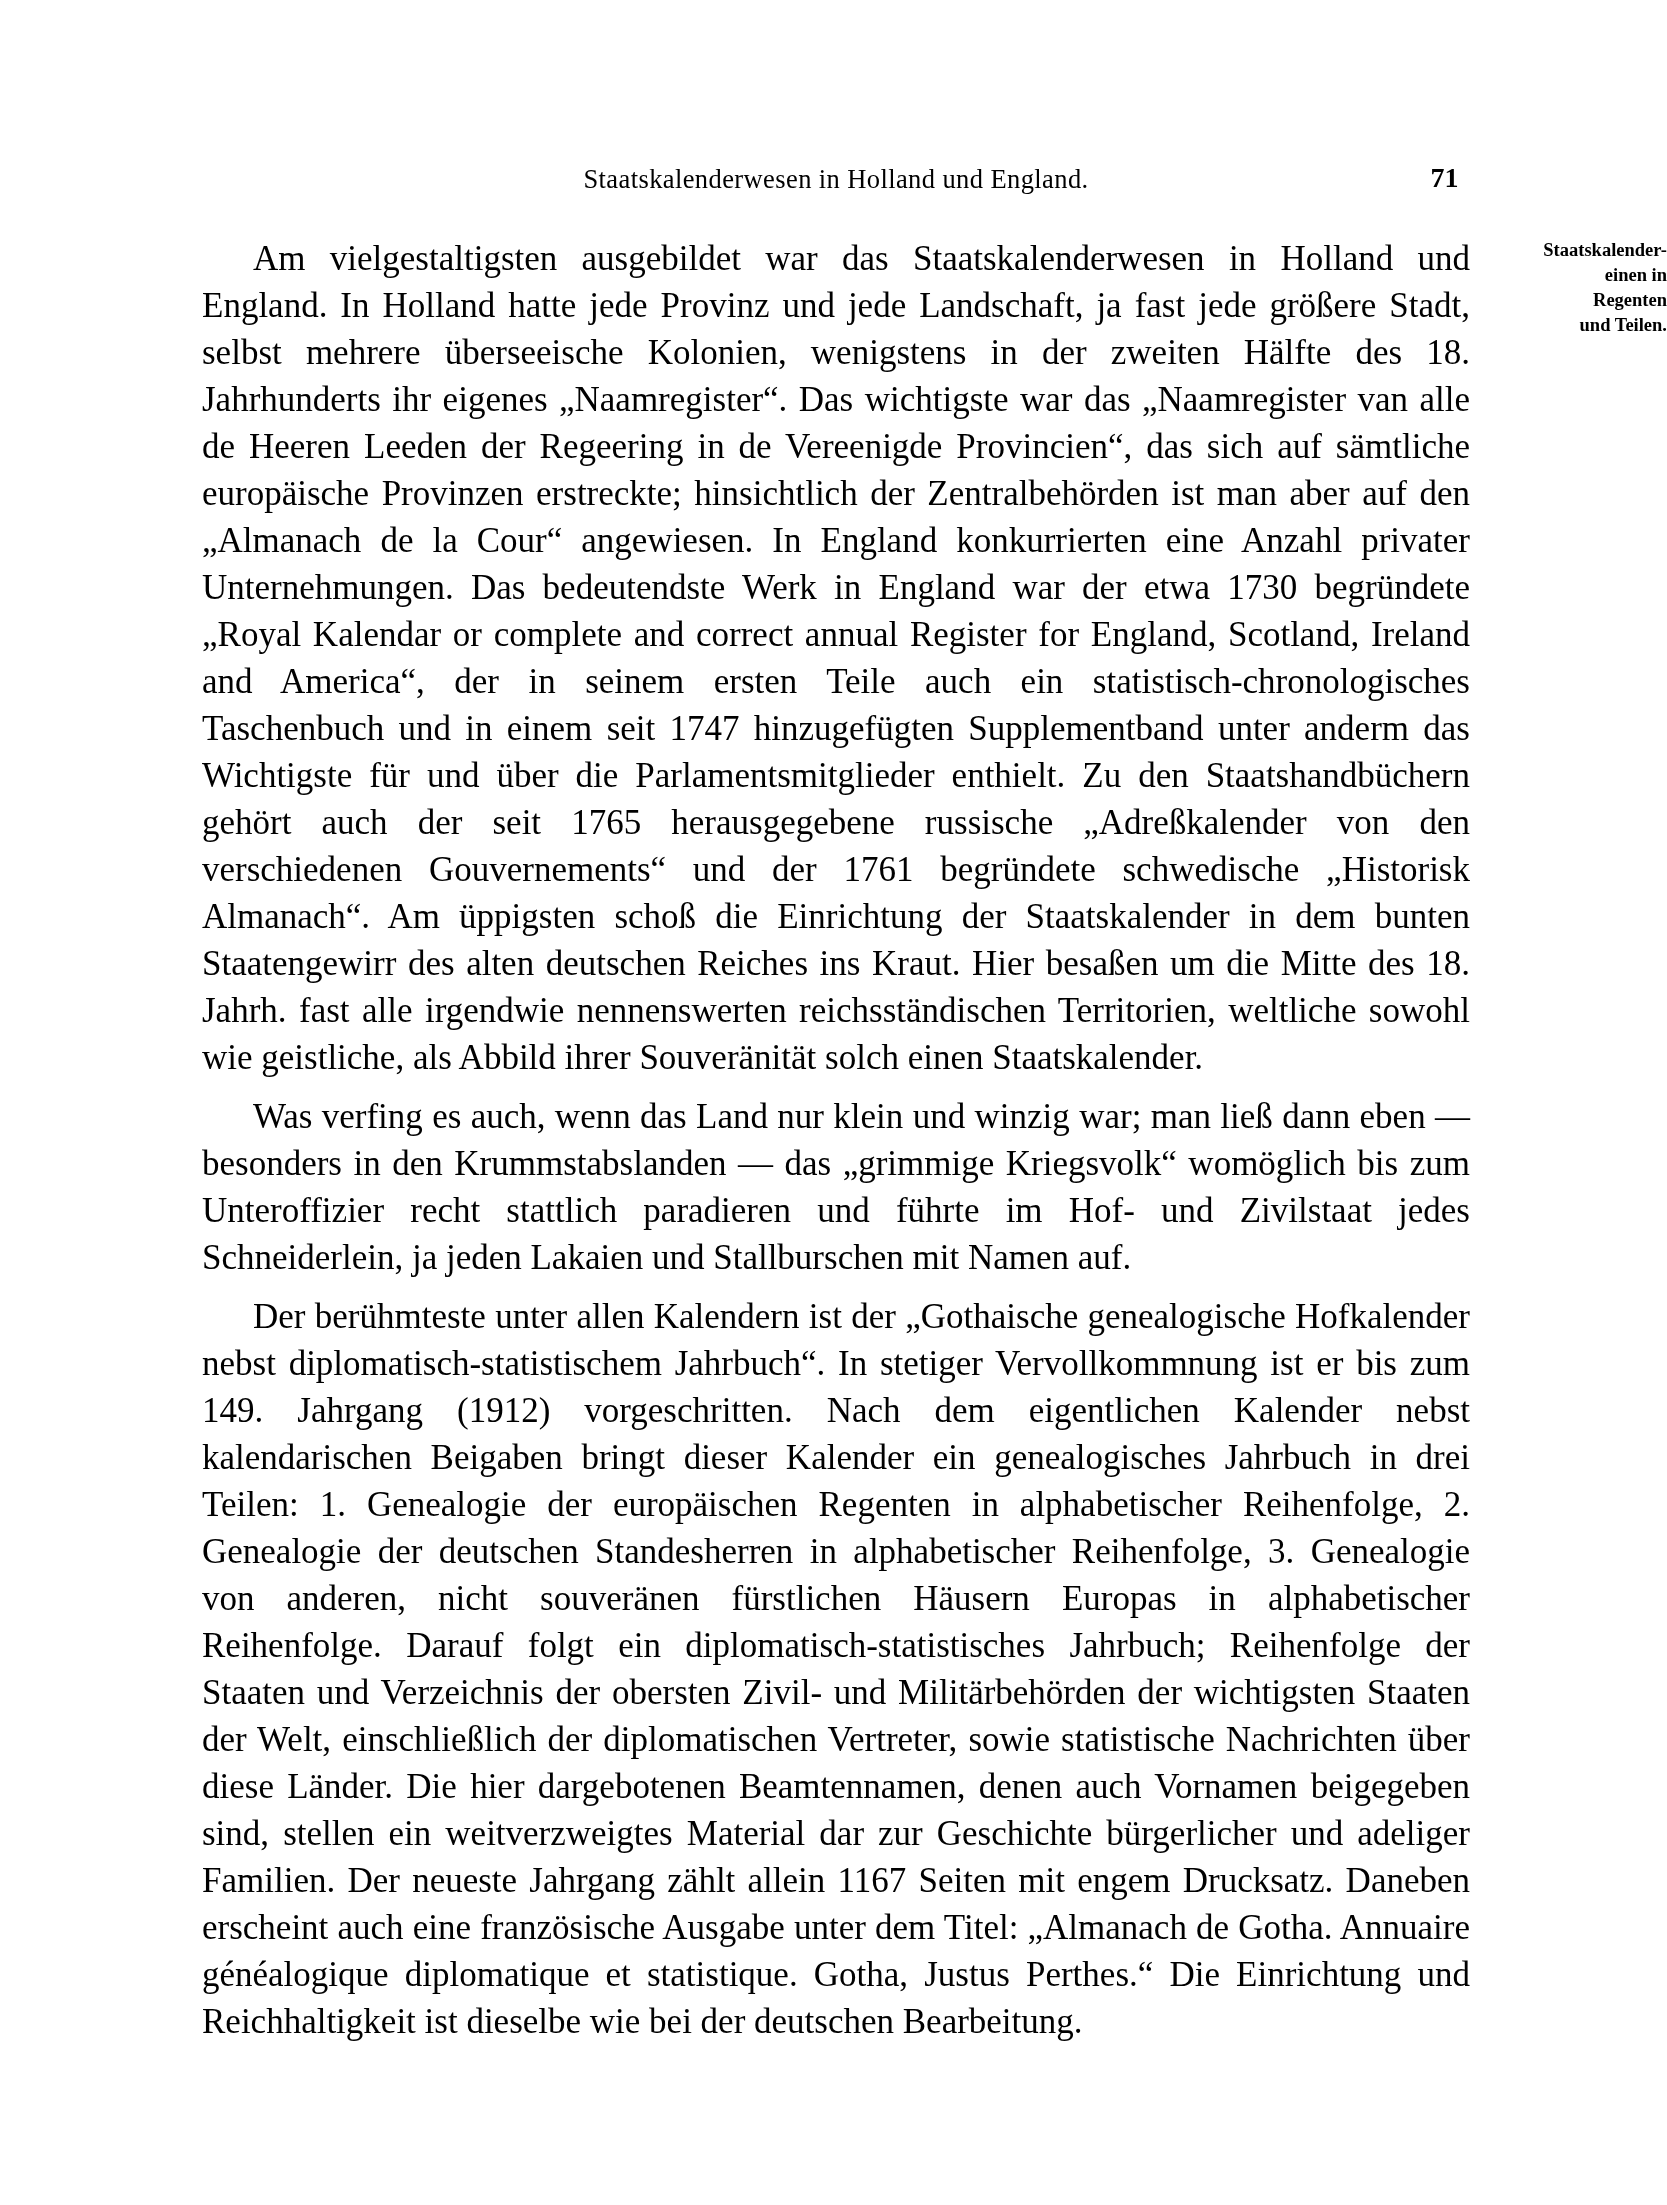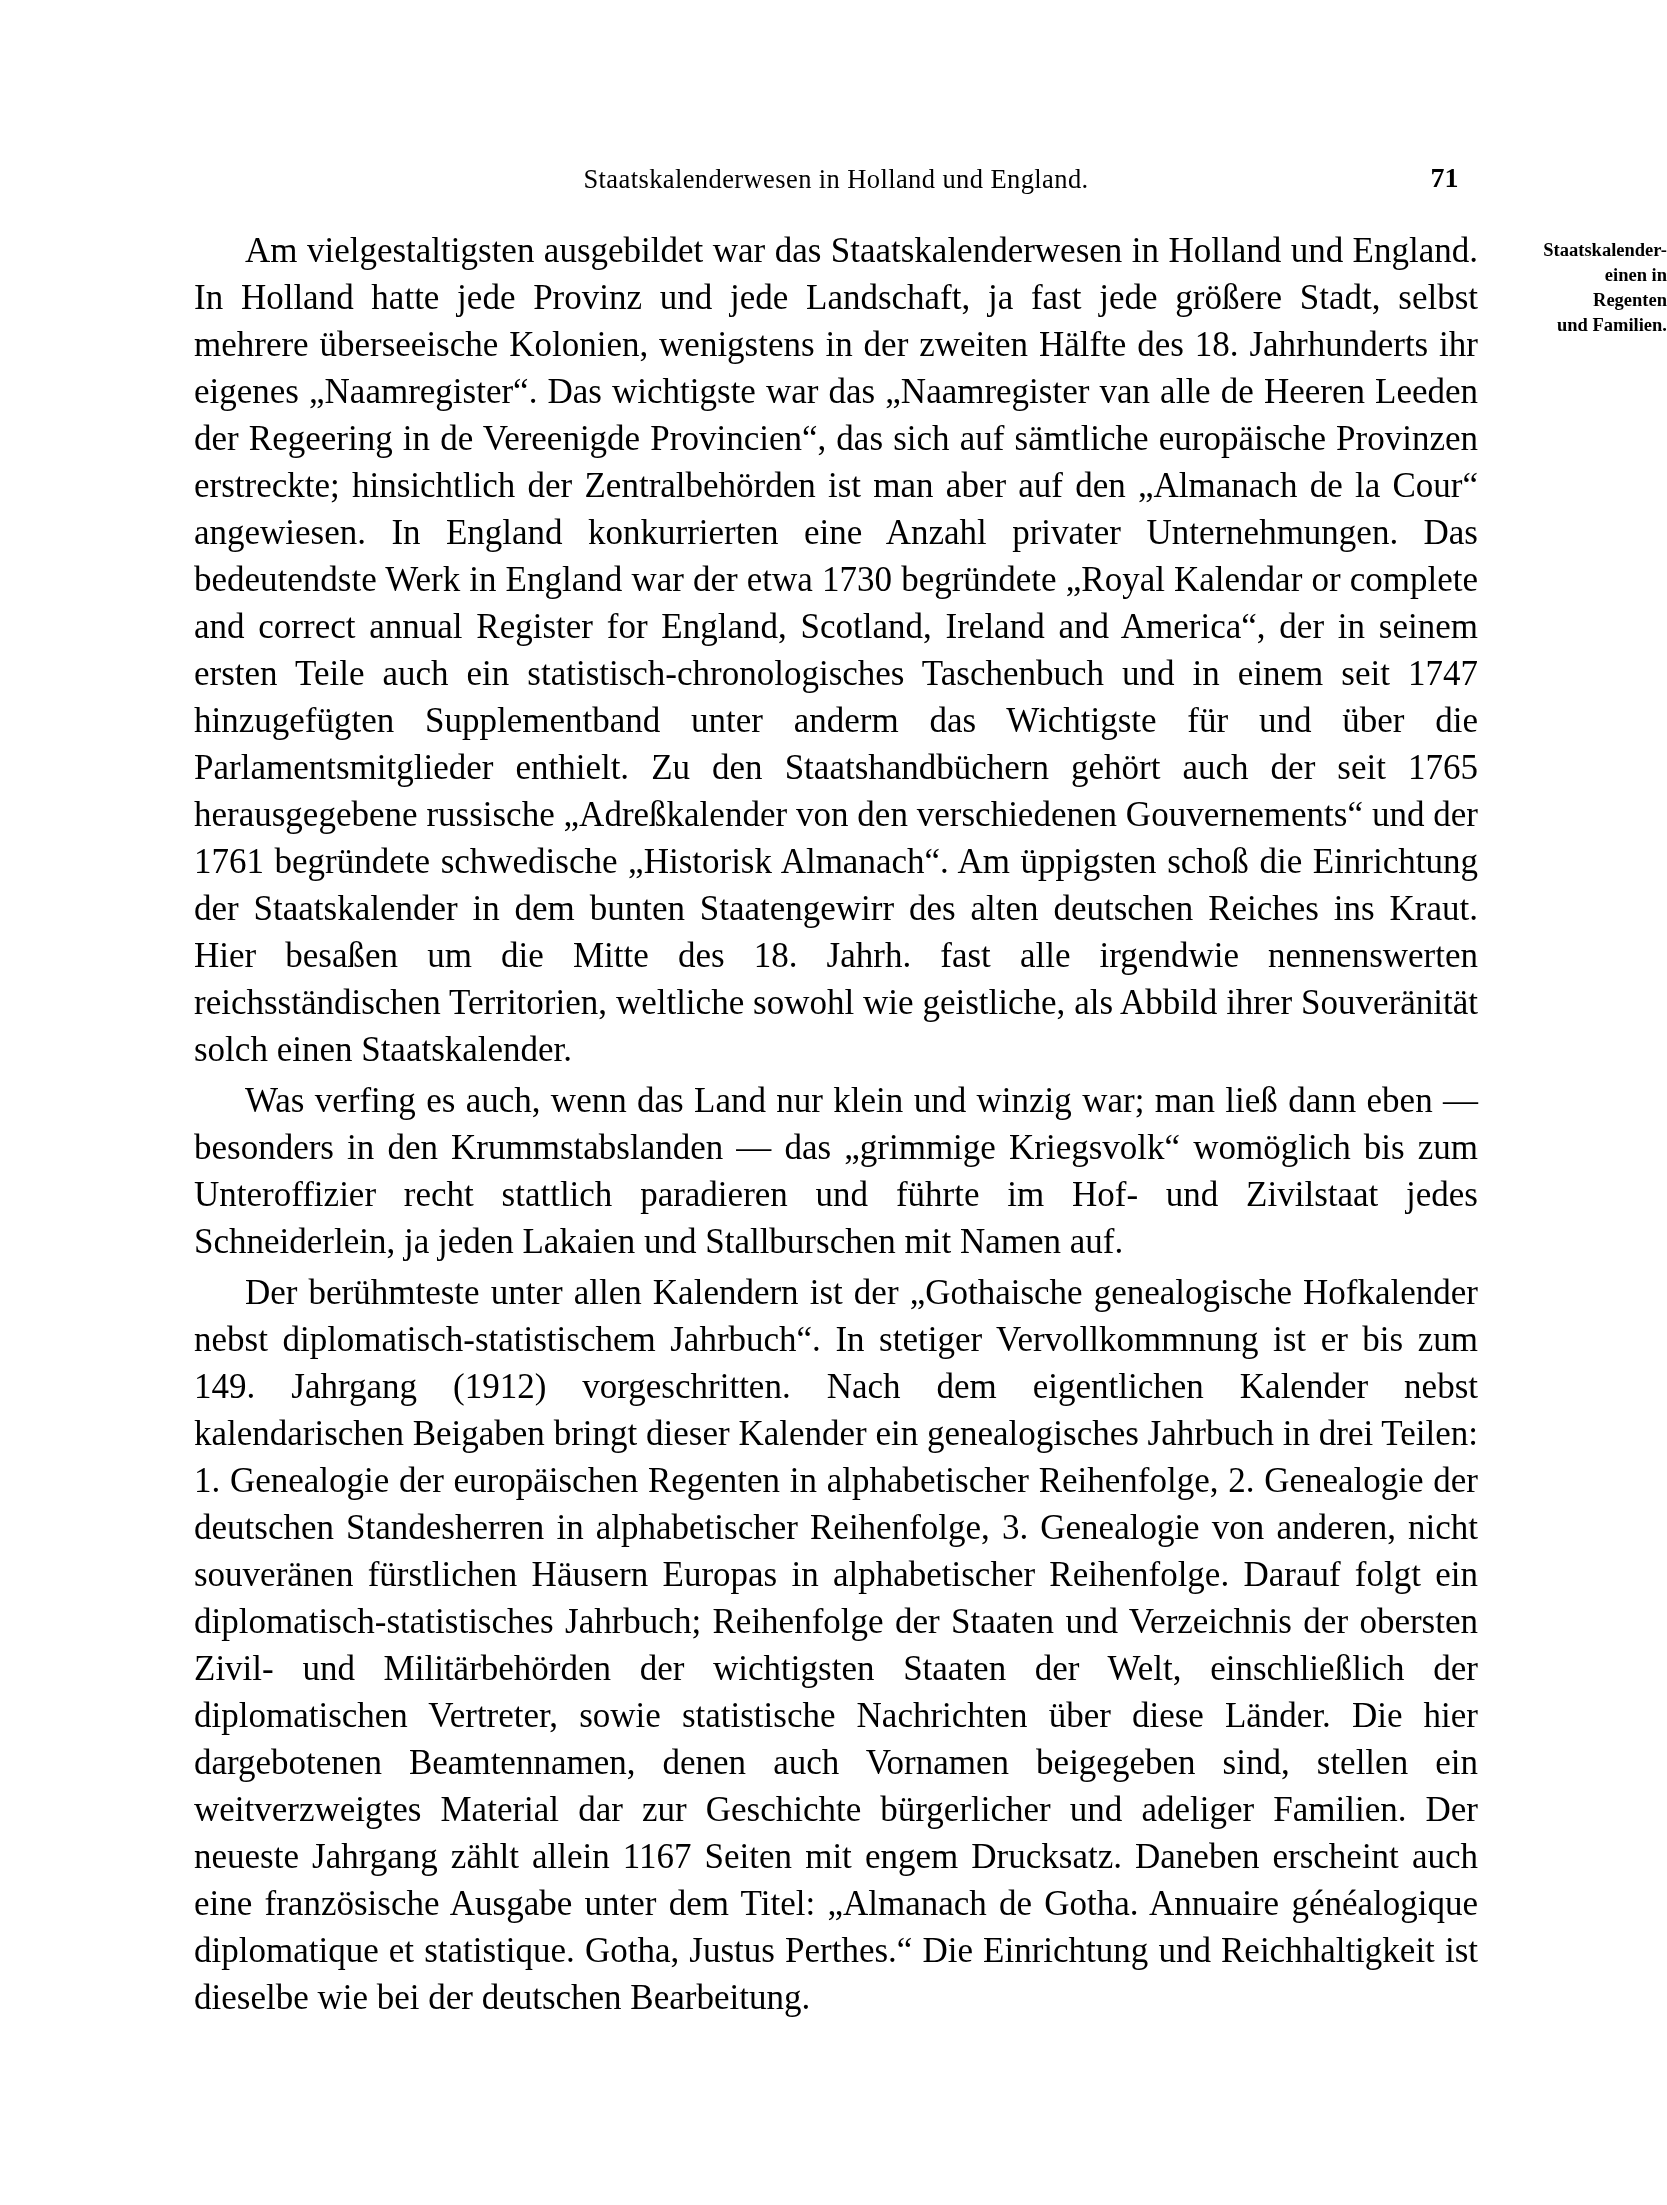--- a/index.html
+++ b/index.html
@@ -39,21 +39,21 @@
   .body-column {
     position: absolute;
     left: 190px;
     top: 223px;
     width: 1292px;
     font-size: 35px;
     line-height: 47px;
     text-align: justify;
   }
   .body-column p.para {
-    margin: 4px;
+    margin: 12px;
     padding: 0;
     text-indent: 51px;
   }
   .margin-note {
     position: absolute;
     left: 1496px;
     top: 238px;
     width: 171px;
     text-align: right;
     font-size: 18.5px;
@@ -78,17 +78,17 @@
   <div class="body-column">
     <p class="para">Am vielgestaltigsten ausgebildet war das Staatskalenderwesen in Holland und England. In Holland hatte jede Provinz und jede Landschaft, ja fast jede größere Stadt, selbst mehrere überseeische Kolonien, wenigstens in der zweiten Hälfte des 18. Jahrhunderts ihr eigenes „Naamregister“. Das wichtigste war das „Naamregister van alle de Heeren Leeden der Regeering in de Vereenigde Provincien“, das sich auf sämtliche europäische Provinzen erstreckte; hinsichtlich der Zentralbehörden ist man aber auf den „Almanach de la Cour“ angewiesen. In England konkurrierten eine Anzahl privater Unternehmungen. Das bedeutendste Werk in England war der etwa 1730 begründete „Royal Kalendar or complete and correct annual Register for England, Scotland, Ireland and America“, der in seinem ersten Teile auch ein statistisch-chronologisches Taschenbuch und in einem seit 1747 hinzugefügten Supplementband unter anderm das Wichtigste für und über die Parlamentsmitglieder enthielt. Zu den Staatshandbüchern gehört auch der seit 1765 herausgegebene russische „Adreßkalender von den verschiedenen Gouvernements“ und der 1761 begründete schwedische „Historisk Almanach“. Am üppigsten schoß die Einrichtung der Staatskalender in dem bunten Staatengewirr des alten deutschen Reiches ins Kraut. Hier besaßen um die Mitte des 18. Jahrh. fast alle irgendwie nennenswerten reichsständischen Territorien, weltliche sowohl wie geistliche, als Abbild ihrer Souveränität solch einen Staatskalender.</p>
     <p class="para">Was verfing es auch, wenn das Land nur klein und winzig war; man ließ dann eben — besonders in den Krummstabslanden — das „grimmige Kriegsvolk“ womöglich bis zum Unteroffizier recht stattlich paradieren und führte im Hof- und Zivilstaat jedes Schneiderlein, ja jeden Lakaien und Stallburschen mit Namen auf.</p>
     <p class="para">Der berühmteste unter allen Kalendern ist der „Gothaische genealogische Hofkalender nebst diplomatisch-statistischem Jahrbuch“. In stetiger Vervollkommnung ist er bis zum 149. Jahrgang (1912) vorgeschritten. Nach dem eigentlichen Kalender nebst kalendarischen Beigaben bringt dieser Kalender ein genealogisches Jahrbuch in drei Teilen: 1. Genealogie der europäischen Regenten in alphabetischer Reihenfolge, 2. Genealogie der deutschen Standesherren in alphabetischer Reihenfolge, 3. Genealogie von anderen, nicht souveränen fürstlichen Häusern Europas in alphabetischer Reihenfolge. Darauf folgt ein diplomatisch-statistisches Jahrbuch; Reihenfolge der Staaten und Verzeichnis der obersten Zivil- und Militärbehörden der wichtigsten Staaten der Welt, einschließlich der diplomatischen Vertreter, sowie statistische Nachrichten über diese Länder. Die hier dargebotenen Beamtennamen, denen auch Vornamen beigegeben sind, stellen ein weitverzweigtes Material dar zur Geschichte bürgerlicher und adeliger Familien. Der neueste Jahrgang zählt allein 1167 Seiten mit engem Drucksatz. Daneben erscheint auch eine französische Ausgabe unter dem Titel: „Almanach de Gotha. Annuaire généalogique diplomatique et statistique. Gotha, Justus Perthes.“ Die Einrichtung und Reichhaltigkeit ist dieselbe wie bei der deutschen Bearbeitung.</p>
   </div>
 
   <aside class="margin-note">
     <div class="margin-note-line">Staatskalender-</div>
     <div class="margin-note-line">einen in</div>
     <div class="margin-note-line">Regenten</div>
-    <div class="margin-note-line">und Familien.</div>
+    <div class="margin-note-line">und Teilen.</div>
   </aside>
 
 </div>
 
 
 </body></html>

